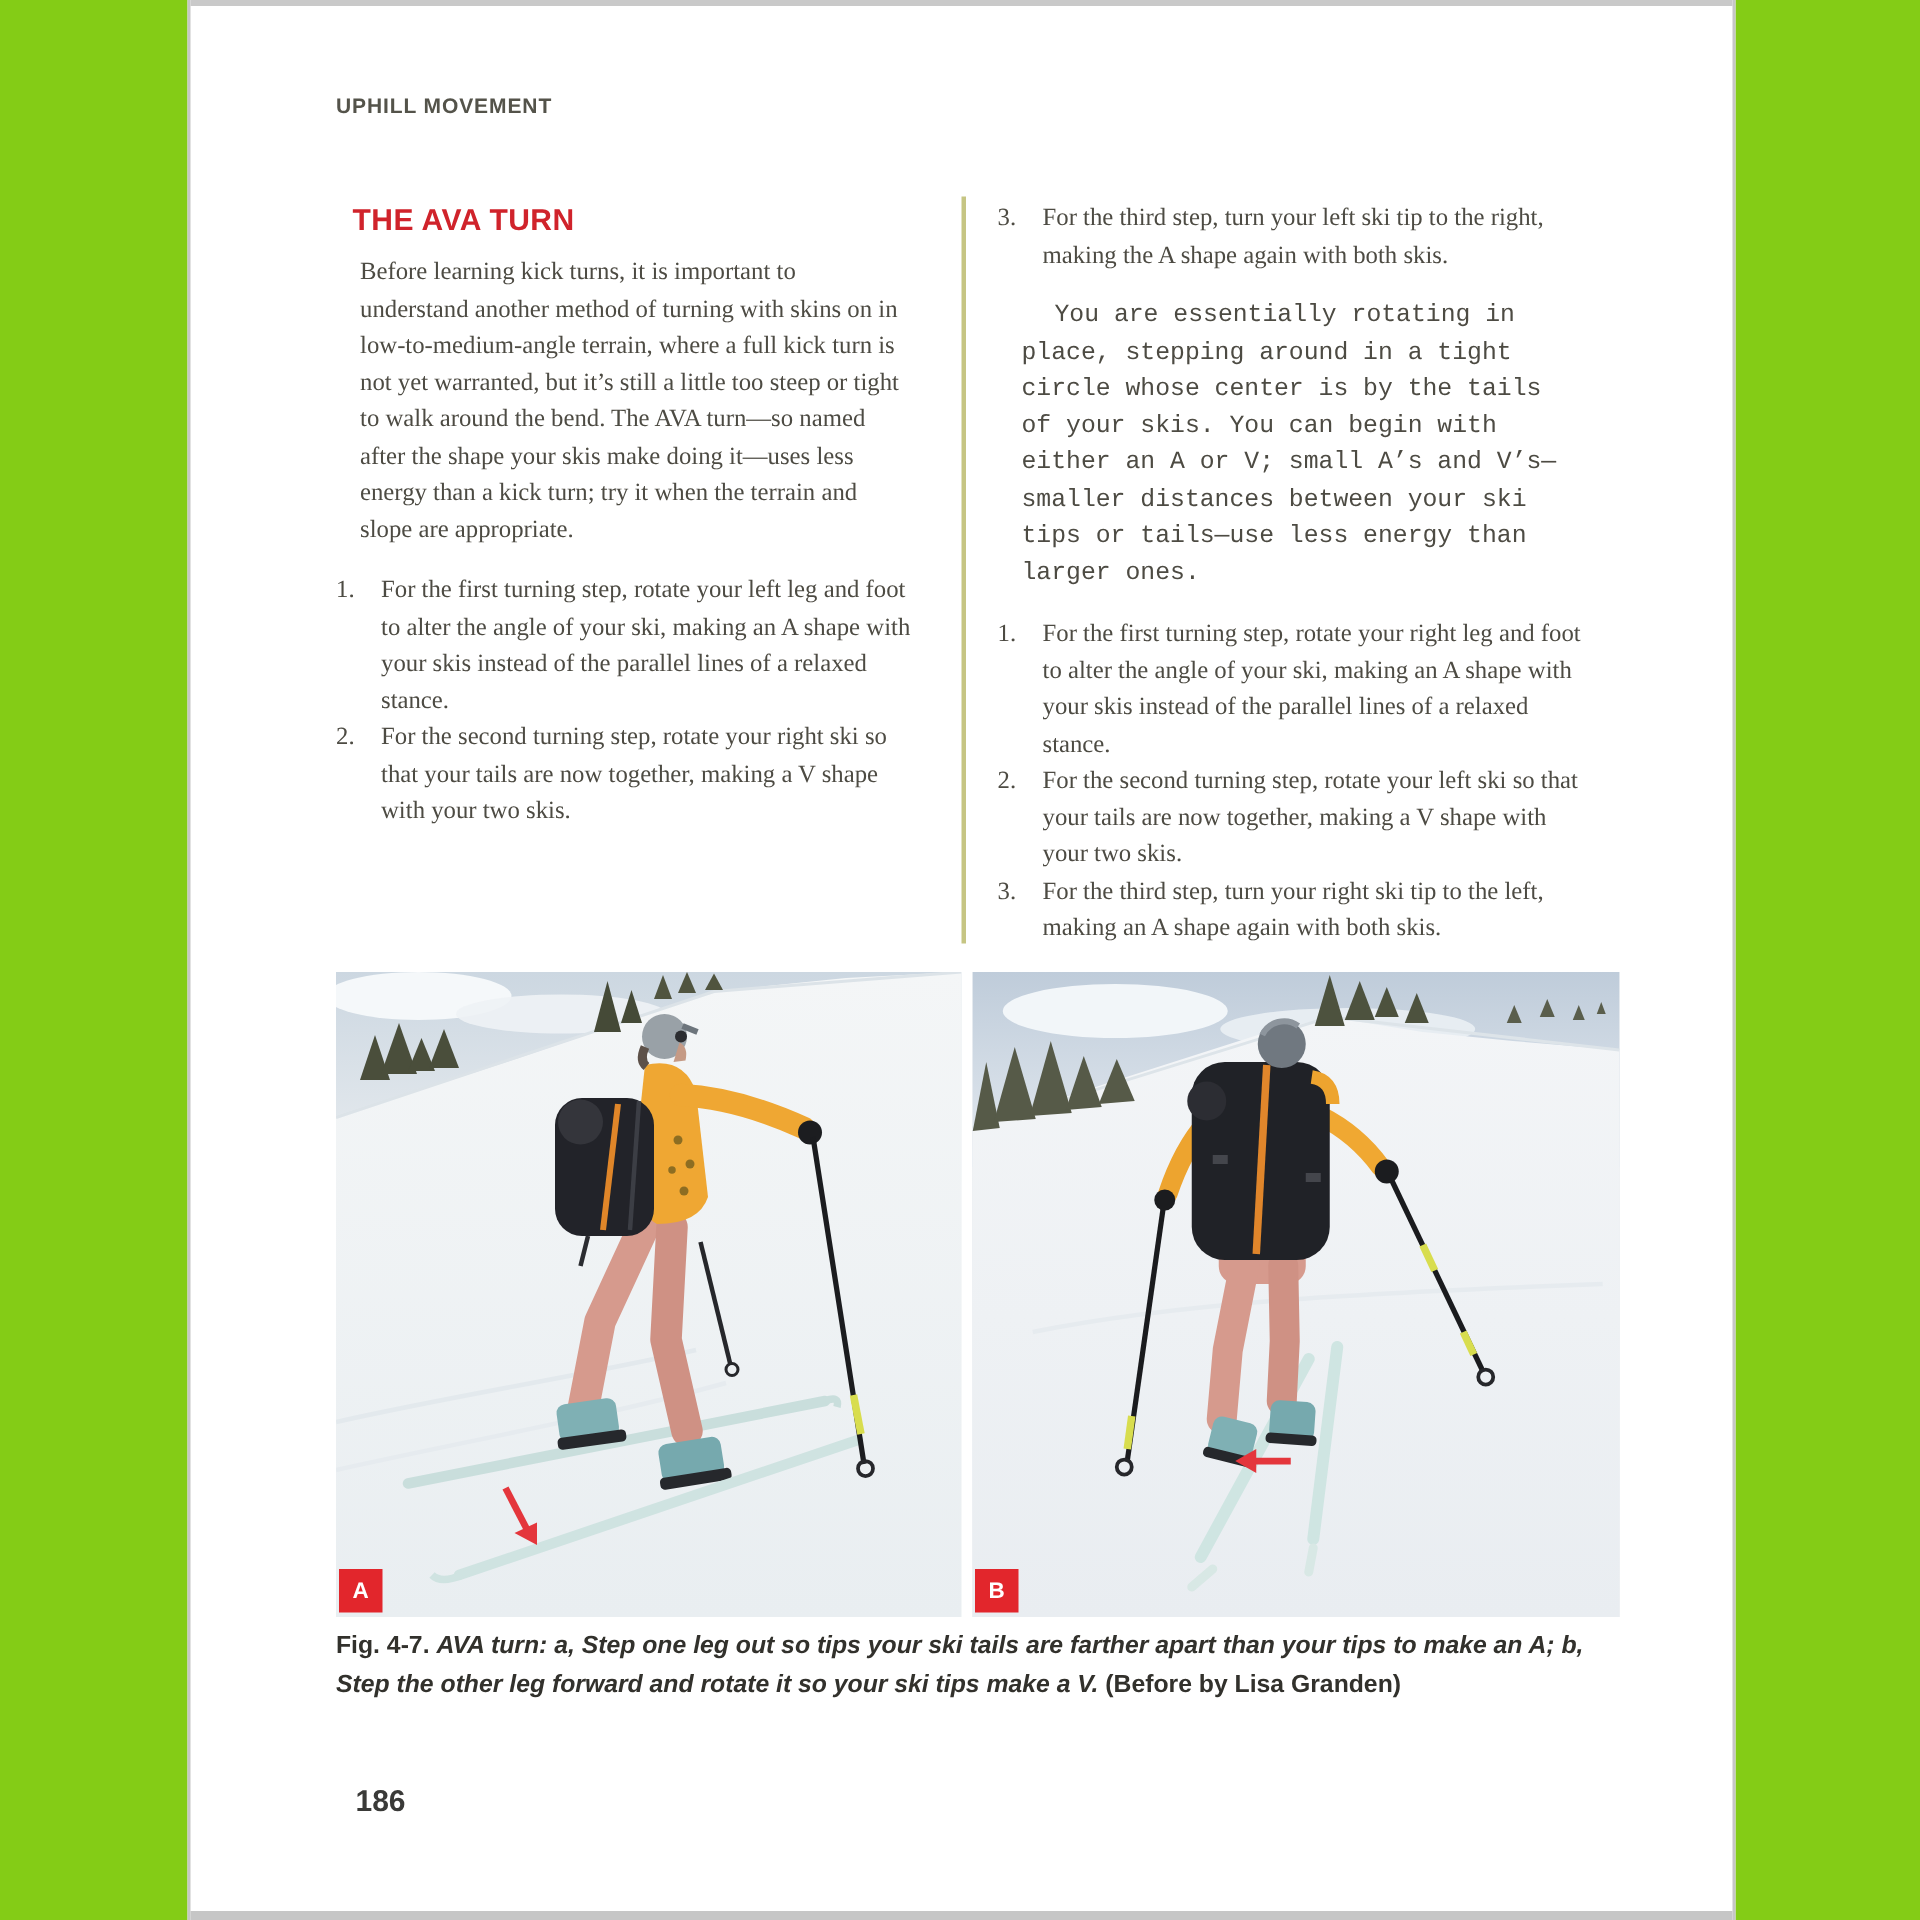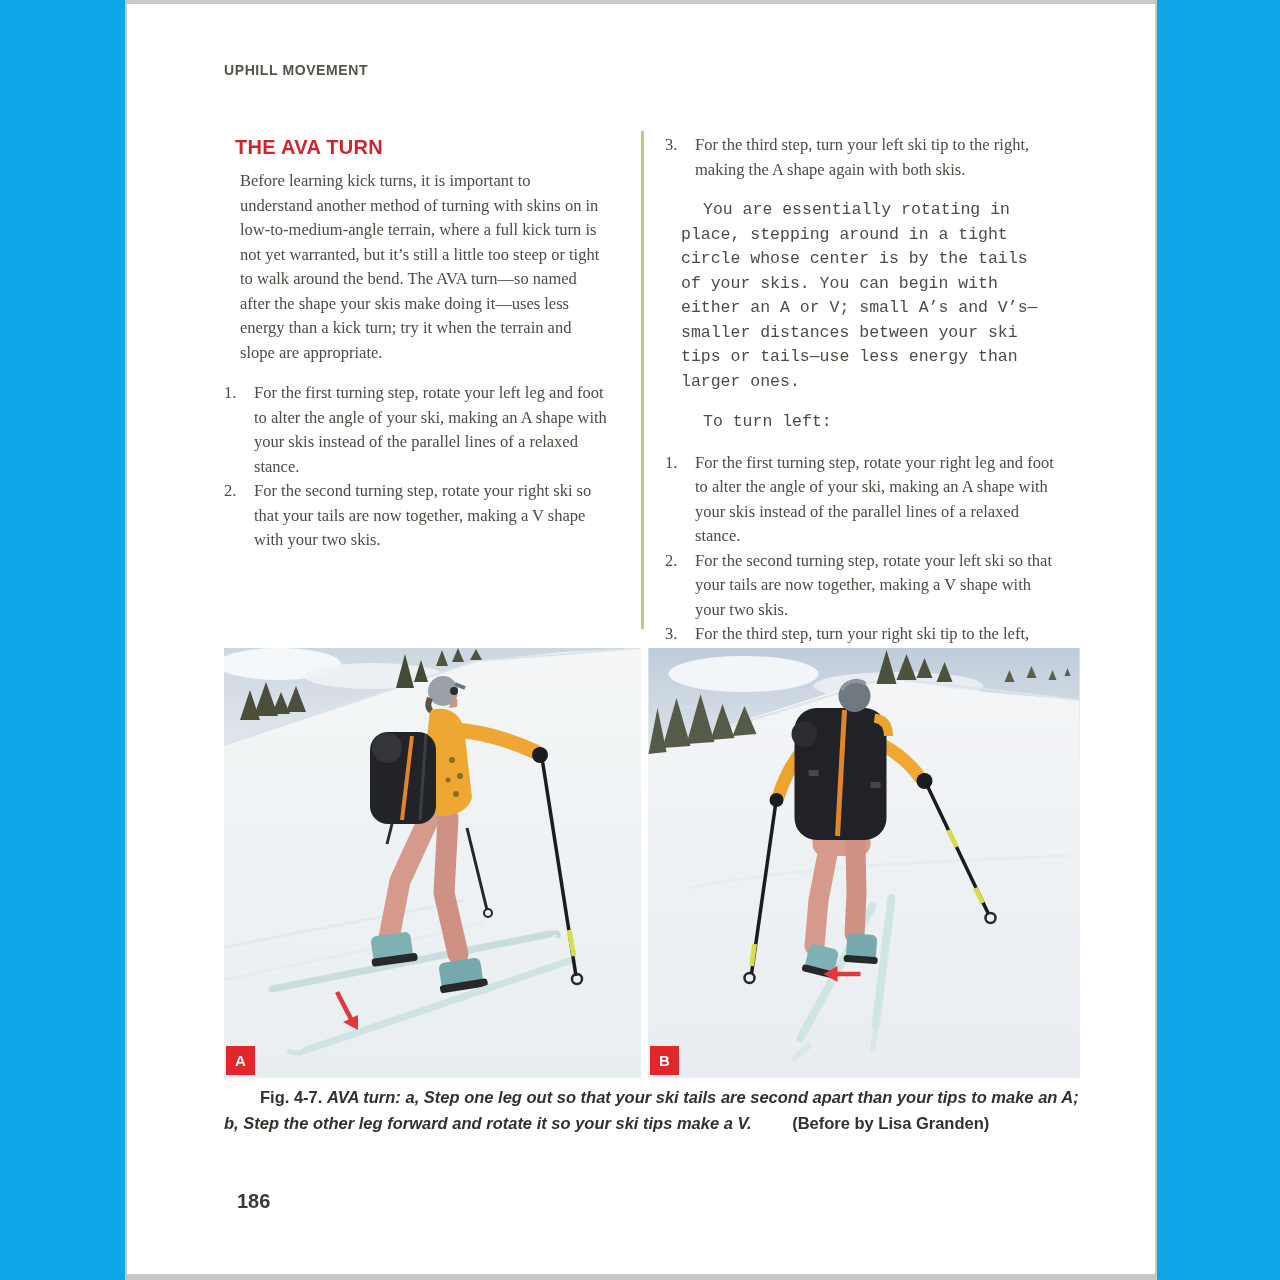--- a/index.html
+++ b/index.html
@@ -1,16 +1,16 @@
 <!DOCTYPE html>
 <html><head>
 <meta charset="utf-8">
 <style>
   html,body{margin:0;padding:0;background:#ffffff;}
-  .canvas{position:relative;width:1280px;height:1280px;background:#0ea5e9;overflow:hidden;
+  .canvas{position:relative;width:1280px;height:1280px;background:#84cc16;overflow:hidden;
           font-family:"Liberation Sans",sans-serif;}
   .page{position:absolute;left:125px;top:0;width:1032px;height:1280px;background:#ffffff;
         border-left:2px solid #c6c6c6;border-right:2px solid #c6c6c6;box-sizing:border-box;}
   .edge-top{position:absolute;left:0;right:0;top:0;height:4px;background:#c9c9c9;}
   .edge-bottom{position:absolute;left:0;right:0;bottom:0;height:6px;background:#c6c6c6;}
   .running-header{position:absolute;left:97px;top:62px;font-size:14px;font-weight:bold;
         letter-spacing:.6px;color:#54534a;}
   .title{position:absolute;left:96px;top:124px;margin:12px;font-size:20px;font-weight:bold;
         letter-spacing:.3px;color:#d0232b;}
   .col{position:absolute;font-family:"Liberation Serif","DejaVu Serif",serif;
@@ -25,21 +25,21 @@
   .divider{position:absolute;left:514px;top:131px;width:3px;height:498px;background:#c6c583;}
   .photo{position:absolute;top:648px;height:430px;background:#eef1f4;overflow:hidden;}
   .photo-a{left:97px;width:417px;}
   .photo-b{left:521px;width:432px;}
   .photo svg{display:block;width:100%;height:100%;}
   .photo-label{position:absolute;left:2px;bottom:3px;width:29px;height:29px;background:#e2262c;
         color:#ffffff;font-size:15px;font-weight:bold;display:flex;align-items:center;
         justify-content:center;}
   .caption{position:absolute;left:97px;top:1085px;width:864px;font-size:16.5px;
         line-height:25.5px;color:#32312c;}
-  .cap-bold{font-weight:bold;margin-left:36px;}
+  .cap-bold{font-weight:bold;}
   .cap-it{font-style:italic;font-weight:bold;}
   .cap-bold-it{font-style:italic;font-weight:bold;}
   .page-number{position:absolute;left:110px;top:1190px;font-size:20px;font-weight:bold;color:#3a3a38;}
 </style>
 </head>
 <body>
 
 <div class="canvas">
   <div class="page">
     <div class="edge-top"></div>
@@ -61,21 +61,20 @@
     </div>
 
     <div class="divider"></div>
 
     <div class="col col-right">
       <div class="li">
         <span class="num">3.</span>
         <span class="litext">For the third step, turn your left ski tip to the right, making the A shape again with both skis.</span>
       </div>
       <p class="indent">You are essentially rotating in place, stepping around in a tight circle whose center is by the tails of your skis. You can begin with either an A or V; small A’s and V’s—smaller distances between your ski tips or tails—use less energy than larger ones.</p>
-      <p class="indent">To turn left:</p>
       <div class="li">
         <span class="num">1.</span>
         <span class="litext">For the first turning step, rotate your right leg and foot to alter the angle of your ski, making an A shape with your skis instead of the parallel lines of a relaxed stance.</span>
       </div>
       <div class="li">
         <span class="num">2.</span>
         <span class="litext">For the second turning step, rotate your left ski so that your tails are now together, making a V shape with your two skis.</span>
       </div>
       <div class="li">
         <span class="num">3.</span>
@@ -258,21 +257,21 @@
           <polygon points="175,326 189,318 189,334" fill="#e4363c"></polygon>
         </g>
       </svg>
       <div class="photo-label">B</div>
     </div>
 
     <div class="caption">
       <span class="cap-bold">Fig. 4-7.</span>
       <span class="cap-it">AVA turn:</span>
       <span class="cap-bold-it">a,</span>
-      <span class="cap-it">Step one leg out so that your ski tails are second apart than your tips to make an A;</span>
+      <span class="cap-it">Step one leg out so tips your ski tails are farther apart than your tips to make an A;</span>
       <span class="cap-bold-it">b,</span>
       <span class="cap-it">Step the other leg forward and rotate it so your ski tips make a V.</span>
       <span class="cap-bold">(Before by Lisa Granden)</span>
     </div>
 
     <div class="page-number">186</div>
   </div>
 </div>
 
 </body></html>

